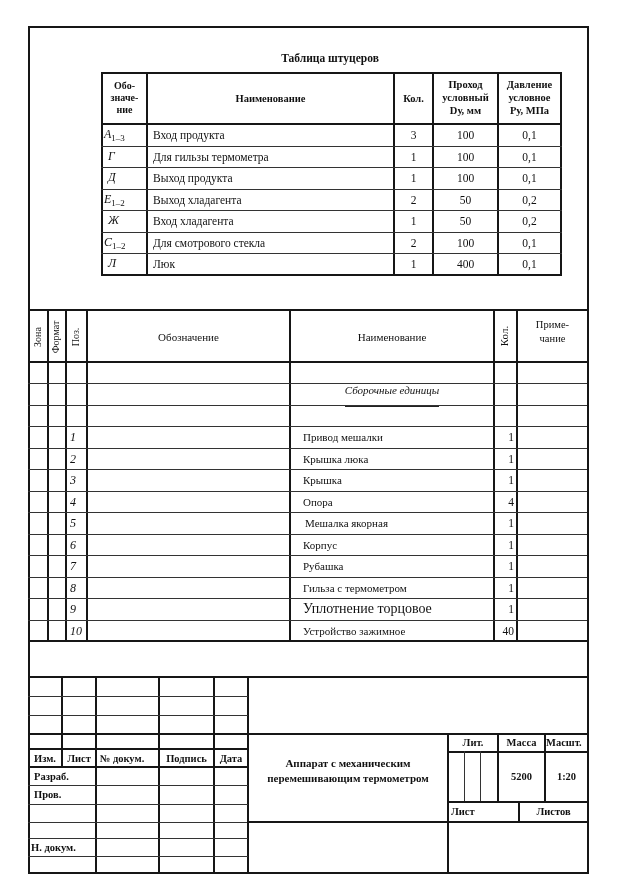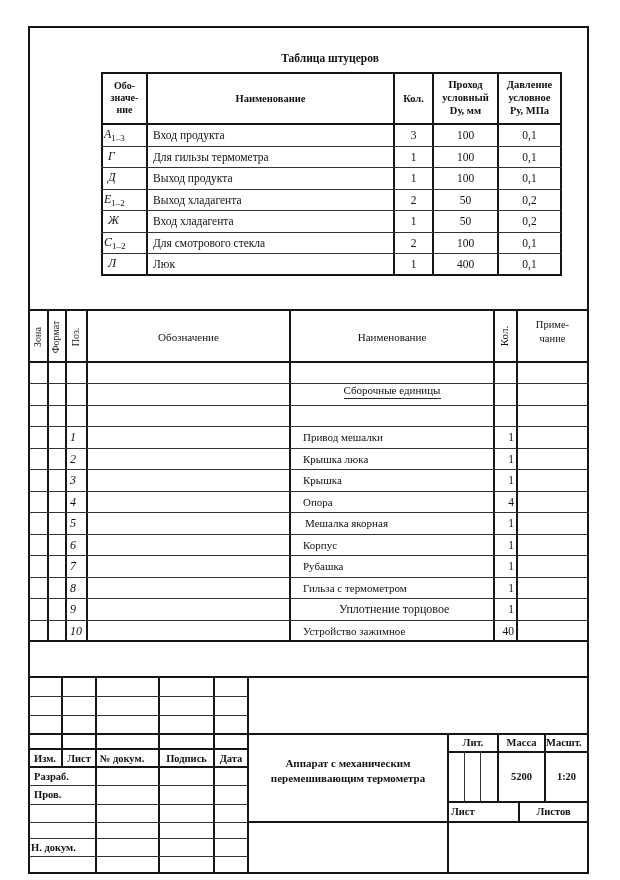--- a/index.html
+++ b/index.html
@@ -146,21 +146,21 @@
   <div class="rot" style="left:48px;top:331px;width:56px;height:12px;">Поз.</div>
   <div class="t c" style="left:88px;top:331px;width:201px;font-size:11px;">Обозначение</div>
   <div class="t c" style="left:291px;top:331px;width:202px;font-size:11px;">Наименование</div>
   <div class="rot" style="left:476px;top:330px;width:56px;height:12px;font-size:11px;">Кол.</div>
   <div class="t c" style="left:518px;top:318px;width:69px;font-size:10.5px;line-height:14px;">
     <div>Приме-</div>
     <div>чание</div>
   </div>
 
   <div class="t c" style="left:291px;top:384px;width:202px;font-size:11px;">
-    <span style="border-bottom:1px solid #222;padding-bottom:2px;">Сборочные единицы</span>
+    <span style="border-bottom:1px solid #222;padding-bottom:10px;font-style:italic;">Сборочные единицы</span>
   </div>
 
   <div id="spec-rows">
       <div>
         <div class="t" style="left: 70px; top: 431px; font-style: italic; font-size: 12px;">1</div>
         <div class="t" style="left: 303px; top: 431px; font-size: 11px;">Привод мешалки</div>
         <div class="t" style="left: 494px; top: 431px; width: 20px; text-align: right; font-size: 11.5px;">1</div>
       </div>
       <div>
         <div class="t" style="left: 70px; top: 453px; font-style: italic; font-size: 12px;">2</div>
@@ -192,21 +192,21 @@
         <div class="t" style="left: 303px; top: 560px; font-size: 11px;">Рубашка</div>
         <div class="t" style="left: 494px; top: 560px; width: 20px; text-align: right; font-size: 11.5px;">1</div>
       </div>
       <div>
         <div class="t" style="left: 70px; top: 582px; font-style: italic; font-size: 12px;">8</div>
         <div class="t" style="left: 303px; top: 582px; font-size: 11px;">Гильза с термометром</div>
         <div class="t" style="left: 494px; top: 582px; width: 20px; text-align: right; font-size: 11.5px;">1</div>
       </div>
       <div>
         <div class="t" style="left: 70px; top: 603px; font-style: italic; font-size: 12px;">9</div>
-        <div class="t" style="left: 303px; top: 603px; font-size: 12px; margin-left: 36px;">Уплотнение торцовое</div>
+        <div class="t" style="left: 303px; top: 603px; font-size: 14px;">Уплотнение торцовое</div>
         <div class="t" style="left: 494px; top: 603px; width: 20px; text-align: right; font-size: 11.5px;">1</div>
       </div>
       <div>
         <div class="t" style="left: 70px; top: 625px; font-style: italic; font-size: 12px;">10</div>
         <div class="t" style="left: 303px; top: 625px; font-size: 11px;">Устройство зажимное</div>
         <div class="t" style="left: 494px; top: 625px; width: 20px; text-align: right; font-size: 11.5px;">40</div>
       </div>
     </div>
 </div>
 
@@ -246,21 +246,21 @@
   <div class="t b c" style="left:97px;top:753px;width:50px;font-size:10.5px;">№ докум.</div>
   <div class="t b c" style="left:160px;top:753px;width:53px;font-size:10.5px;">Подпись</div>
   <div class="t b c" style="left:215px;top:753px;width:32px;font-size:10.5px;">Дата</div>
 
   <div class="t b" style="left:34px;top:771px;font-size:10.5px;">Разраб.</div>
   <div class="t b" style="left:34px;top:789px;font-size:10.5px;">Пров.</div>
   <div class="t b" style="left:31px;top:842px;font-size:10.5px;">Н. докум.</div>
 
   <div class="t b c" style="left:249px;top:756px;width:198px;font-size:11px;line-height:15px;">
     <div>Аппарат с механическим</div>
-    <div>перемешивающим термометра</div>
+    <div>перемешивающим термометром</div>
   </div>
 
   <div class="t b c" style="left:449px;top:737px;width:48px;font-size:10.5px;">Лит.</div>
   <div class="t b c" style="left:499px;top:737px;width:45px;font-size:10.5px;">Масса</div>
   <div class="t b c" style="left:546px;top:737px;width:22px;font-size:10.5px;">Масшт.</div>
   <div class="t b c" style="left:499px;top:771px;width:45px;font-size:10.5px;">5200</div>
   <div class="t b c" style="left:546px;top:771px;width:41px;font-size:10.5px;">1:20</div>
   <div class="t b" style="left:451px;top:806px;font-size:10.5px;">Лист</div>
   <div class="t b c" style="left:520px;top:806px;width:67px;font-size:10.5px;">Листов</div>
 </div>

